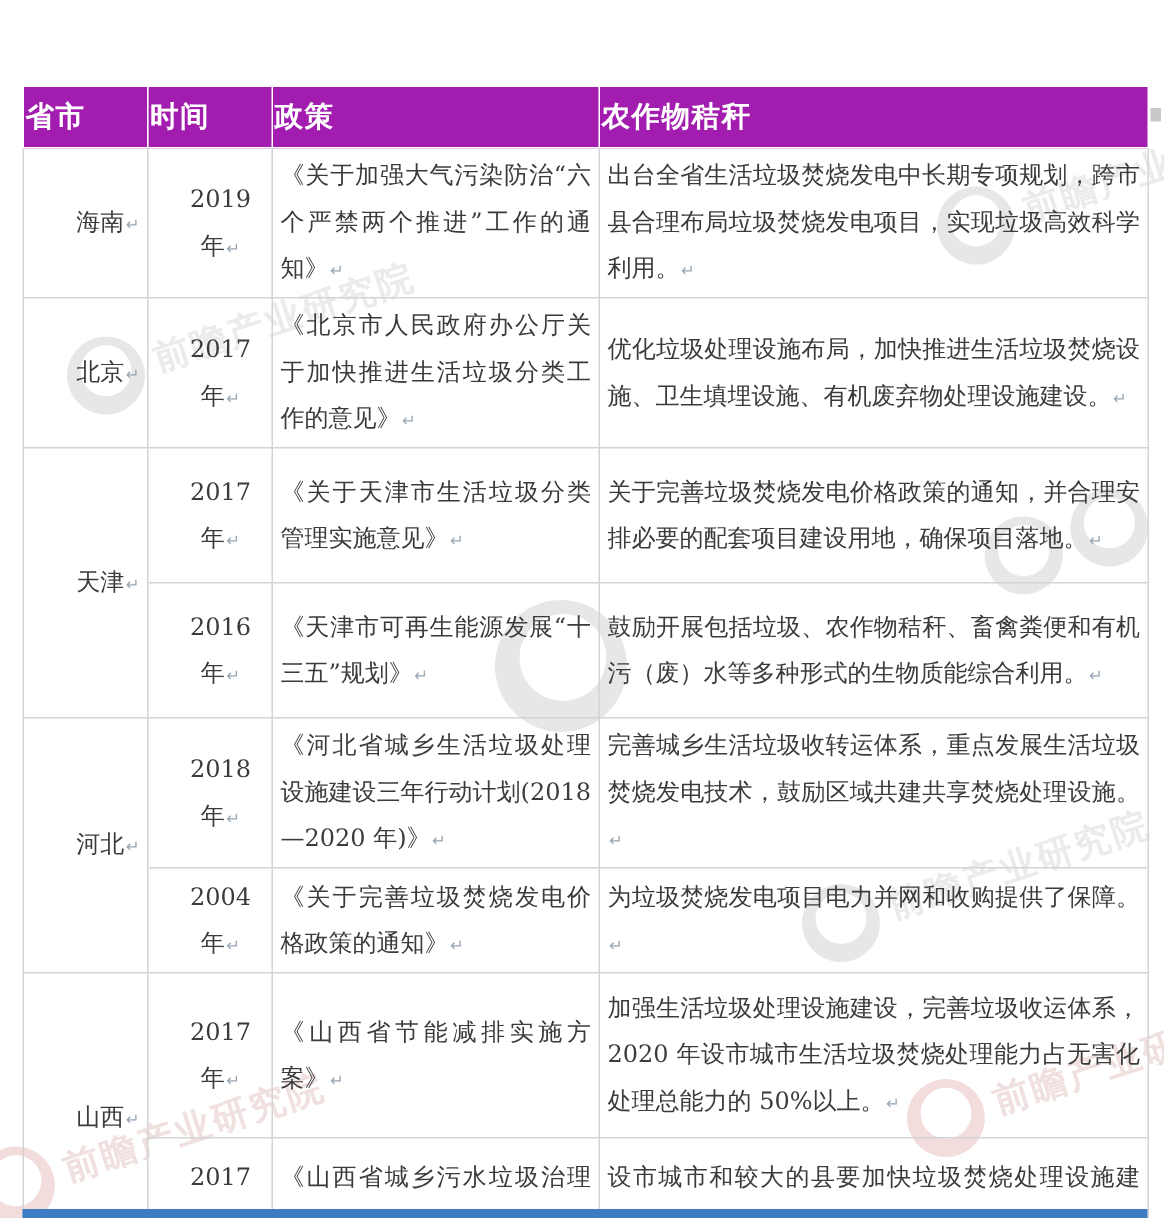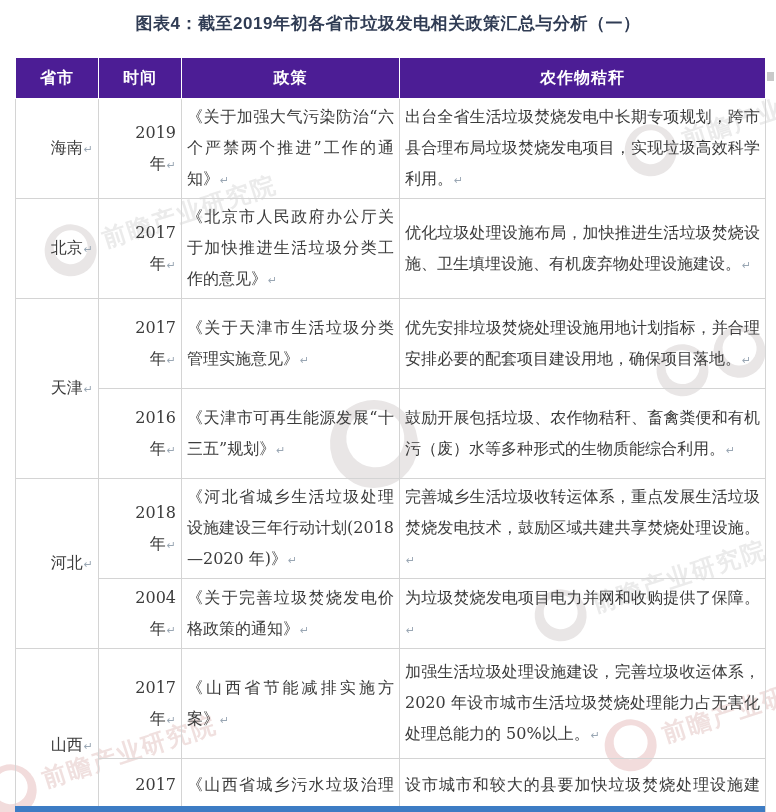--- a/index.html
+++ b/index.html
@@ -39,36 +39,36 @@
   .wm.big .wm-logo{width:88px;height:88px;}
   .wm.big .wm-logo::after{left:18px;top:10px;width:58px;height:58px;}
   
   table.policy{
     position:absolute;left:15px;top:58px;z-index:2;
     width:750px;border-collapse:collapse;table-layout:fixed;
     background:transparent;
   }
   col.c1{width:83px;} col.c2{width:83px;} col.c3{width:218px;} col.c4{width:366px;}
   th{
-    background:#4c1d95;color:#ffffff;
+    background:#a21caf;color:#ffffff;
     font-family:"Liberation Sans","DejaVu Sans",sans-serif;
-    font-weight:bold;font-size:16px;
-    height:38px;text-align:center;vertical-align:middle;
+    font-weight:bold;font-size:19px;
+    height:38px;text-align:left;vertical-align:middle;
     border:1px solid #ffffff;border-top:none;
     letter-spacing:1px;
   }
   td{
     border:1px solid #d4d4d4;
     vertical-align:middle;
     font-size:16px;line-height:31px;
     padding:2px 5px;
     background:transparent;
   }
   td.c-province{padding-left:8px;text-align:right;}
-  td.c-year{padding-left:19px;text-align:right;}
+  td.c-year{padding-left:19px;text-align:center;}
   td.c-policy,td.c-content{text-align:justify;text-justify:inter-ideograph;margin-top:42px;}
   tr.r1{height:94px;} tr.r2{height:94px;} tr.r3{height:90px;} tr.r4{height:90px;}
   tr.r5{height:88px;} tr.r6{height:70px;} tr.r7{height:110px;} tr.r8{height:84px;}
   .pmark{
     font-size:11px;color:#9aa7b4;margin-left:1px;
     font-family:"DejaVu Sans",sans-serif;
   }
   
   .next-row-strip{
     position:absolute;left:15px;top:806px;width:750px;height:6px;
@@ -106,21 +106,20 @@
   </div>
   <div class="wm pink" style="left:600px;top:690px;">
     <span class="wm-logo"></span>
     <span class="wm-text">前瞻产业研究院</span>
   </div>
   <div class="wm pink" style="left:-20px;top:735px;">
     <span class="wm-logo"></span>
     <span class="wm-text">前瞻产业研究院</span>
   </div>
 
-  <div class="doc-title">图表4：截至2019年初各省市垃圾发电相关政策汇总与分析（一）</div>
 
   <table class="policy">
     <colgroup>
         <col class="c1">
         <col class="c2">
         <col class="c3">
         <col class="c4">
       </colgroup>
     <thead>
       <tr>
@@ -140,21 +139,21 @@
       <tr class="r2">
         <td class="c-province"><span>北京</span><span class="pmark">↵</span></td>
         <td class="c-year"><span>2017 年</span><span class="pmark">↵</span></td>
         <td class="c-policy"><span>《北京市人民政府办公厅关于加快推进生活垃圾分类工作的意见》</span><span class="pmark">↵</span></td>
         <td class="c-content"><span>优化垃圾处理设施布局，加快推进生活垃圾焚烧设施、卫生填埋设施、有机废弃物处理设施建设。</span><span class="pmark">↵</span></td>
       </tr>
       <tr class="r3">
         <td class="c-province" rowspan="2"><span>天津</span><span class="pmark">↵</span></td>
         <td class="c-year"><span>2017 年</span><span class="pmark">↵</span></td>
         <td class="c-policy"><span>《关于天津市生活垃圾分类管理实施意见》</span><span class="pmark">↵</span></td>
-        <td class="c-content"><span>优先安排垃圾焚烧处理设施用地计划指标，并合理安排必要的配套项目建设用地，确保项目落地。</span><span class="pmark">↵</span></td>
+        <td class="c-content"><span>关于完善垃圾焚烧发电价格政策的通知，并合理安排必要的配套项目建设用地，确保项目落地。</span><span class="pmark">↵</span></td>
       </tr>
       <tr class="r4">
         <td class="c-year"><span>2016 年</span><span class="pmark">↵</span></td>
         <td class="c-policy"><span>《天津市可再生能源发展“十三五”规划》</span><span class="pmark">↵</span></td>
         <td class="c-content"><span>鼓励开展包括垃圾、农作物秸秆、畜禽粪便和有机污（废）水等多种形式的生物质能综合利用。</span><span class="pmark">↵</span></td>
       </tr>
       <tr class="r5">
         <td class="c-province" rowspan="2"><span>河北</span><span class="pmark">↵</span></td>
         <td class="c-year"><span>2018 年</span><span class="pmark">↵</span></td>
         <td class="c-policy"><span>《河北省城乡生活垃圾处理设施建设三年行动计划(2018—2020 年)》</span><span class="pmark">↵</span></td>

